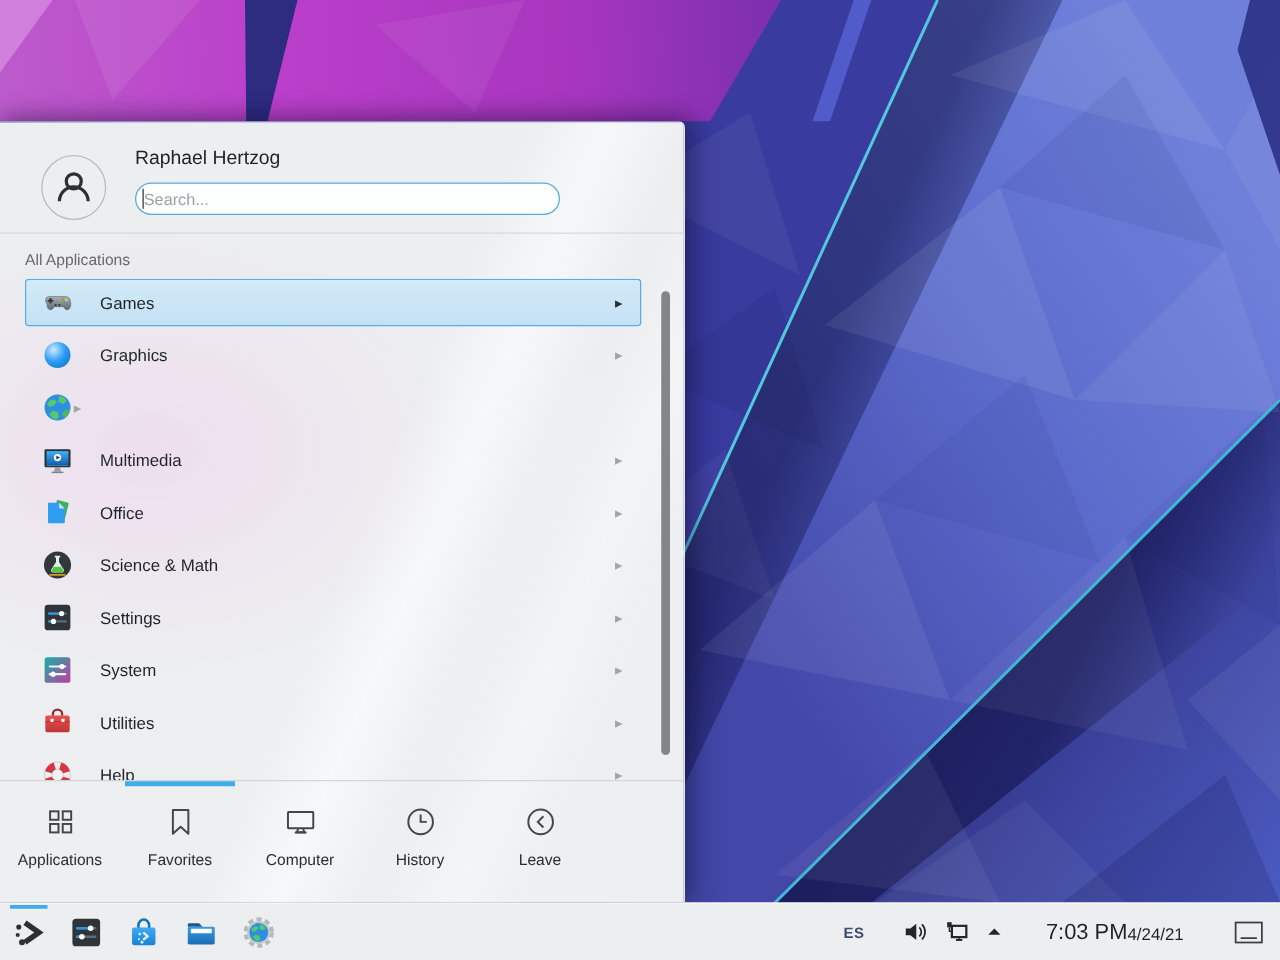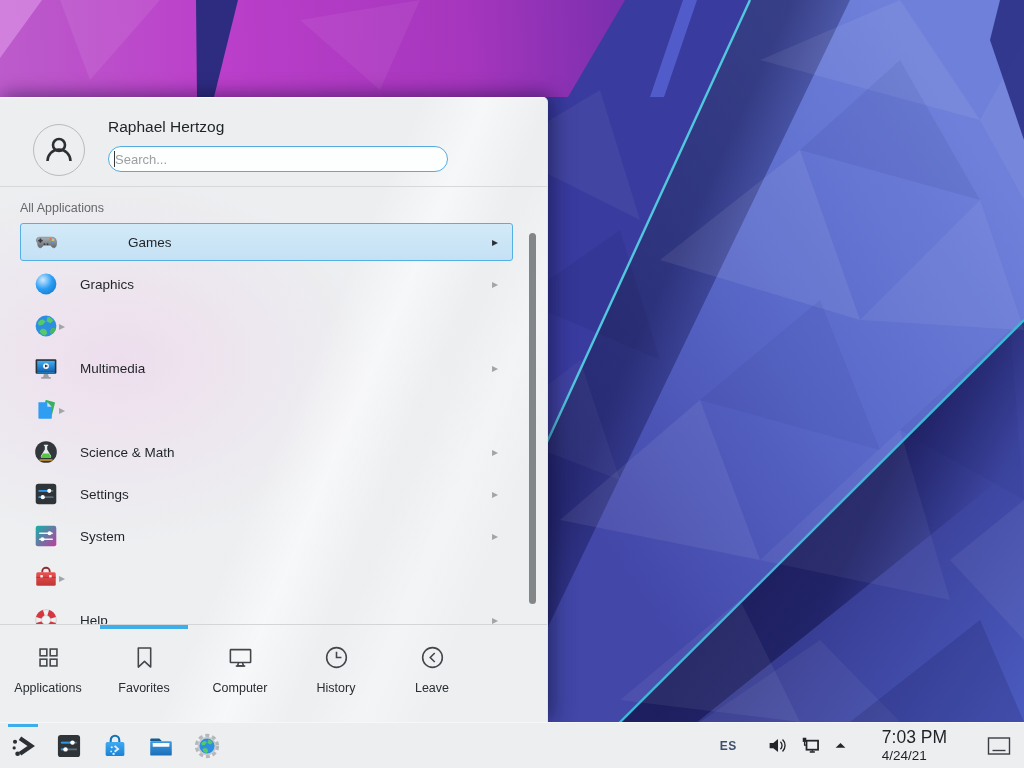--- a/index.html
+++ b/index.html
@@ -27,21 +27,21 @@
   .search-input{width:100%;height:100%;box-sizing:border-box;border:1px solid #55abdf;border-radius:13px;
     background:#fdfefe;padding:0 6px;font-size:13px;font-family:inherit;color:#232629;outline:none;}
   .search-input::placeholder{color:#9ca0a3;}
   .caret{position:absolute;left:6px;top:5px;width:1px;height:16px;background:#33383c;}
   .head-divider{position:absolute;left:0;top:88px;width:100%;height:1px;background:#d6d8da;}
   .section-label{position:absolute;left:20px;top:103px;font-size:12.5px;color:#66696c;}
 
   .app-list{position:absolute;left:0;top:125px;width:100%;height:401px;overflow:hidden;}
   .row{position:relative;margin:0 34px 4px 20px;height:38px;border-radius:3px;border:1px solid transparent;
     display:flex;align-items:center;box-sizing:border-box;padding:0 12px 0 12px;}
-  .row.selected{background:linear-gradient(180deg,#d3eaf8,#c4e1f4);border:1px solid #54b0e4;gap:48px;}
+  .row.selected{background:linear-gradient(180deg,#d3eaf8,#c4e1f4);border:1px solid #54b0e4;}
   .row-icon{width:26px;height:26px;flex:0 0 26px;}
   .row-label{margin-left:21px;font-size:13.5px;color:#1f2428;flex:1 1 auto;}
   .row-arrow{font-size:12px;color:#a2a5a8;margin-right:2px;}
   .row.selected .row-arrow{color:#2c3033;}
 
   .scrollbar{position:absolute;right:11px;top:135px;width:7px;height:371px;border-radius:4px;background:#828689;}
 
   .tab-divider{position:absolute;left:0;top:526px;width:100%;height:1px;background:#d3d5d7;}
   .tab-bar{position:absolute;left:0;top:527px;width:100%;height:98px;display:flex;}
   .tab-indicator{position:absolute;top:0;width:88px;height:3.5px;background:#3daee9;}
@@ -55,21 +55,21 @@
   .task-apps{display:flex;height:100%;}
   .task-slot{position:relative;width:46px;height:100%;display:flex;align-items:center;justify-content:center;}
   .task-slot.active::before{content:"";position:absolute;top:1px;left:8px;width:30px;height:3px;background:#3daee9;}
   .task-icon{width:28px;height:28px;}
   .tray{margin-left:auto;display:flex;align-items:center;gap:30px;padding-right:12px;}
   .kbd-layout{font-size:12px;font-weight:bold;color:#3e4f6e;letter-spacing:.5px;}
   .tray-icons{display:flex;align-items:center;gap:12px;}
   .tray-btn{display:flex;align-items:center;justify-content:center;}
   .tray-icon{width:21px;height:21px;}
   .tray-btn[data-name="tray-expand-arrow"] .tray-icon{width:15px;height:15px;}
-  .clock{display:flex;flex-direction:column;align-items:flex-start;line-height:1;margin:0 4px;}
+  .clock{display:flex;flex-direction:row;align-items:flex-end;line-height:1;margin:0 4px;}
   .clock-time{font-size:17.5px;color:#1e2226;}
   .clock-date{font-size:13.5px;color:#1e2226;margin-top:3px;}
   .show-desktop{width:27px;height:27px;display:flex;align-items:center;justify-content:center;margin-left:4px;}
   .show-desktop svg{width:26px;height:26px;}
   .symdefs{position:absolute;width:0;height:0;overflow:hidden;}
 </style>
 </head>
 <body>
 
 <svg class="symdefs" xmlns="http://www.w3.org/2000/svg">
@@ -383,20 +383,21 @@
           <svg class="row-icon" data-name="multimedia-icon">
             <use href="#sym-multimedia"></use>
           </svg>
           <span class="row-label" data-name="menu-item-label">Multimedia</span>
           <span class="row-arrow" data-name="submenu-arrow-icon">▸</span>
         </div>
         <div class="row" data-name="menu-item-office">
           <svg class="row-icon" data-name="office-icon">
             <use href="#sym-office"></use>
           </svg>
+          <span class="row-label" data-name="menu-item-label">Office</span>
           <span class="row-arrow" data-name="submenu-arrow-icon">▸</span>
         </div>
         <div class="row" data-name="menu-item-science-math">
           <svg class="row-icon" data-name="science-icon">
             <use href="#sym-science"></use>
           </svg>
           <span class="row-label" data-name="menu-item-label">Science &amp; Math</span>
           <span class="row-arrow" data-name="submenu-arrow-icon">▸</span>
         </div>
         <div class="row" data-name="menu-item-settings">
@@ -410,20 +411,21 @@
           <svg class="row-icon" data-name="system-icon">
             <use href="#sym-system"></use>
           </svg>
           <span class="row-label" data-name="menu-item-label">System</span>
           <span class="row-arrow" data-name="submenu-arrow-icon">▸</span>
         </div>
         <div class="row" data-name="menu-item-utilities">
           <svg class="row-icon" data-name="utilities-icon">
             <use href="#sym-utilities"></use>
           </svg>
+          <span class="row-label" data-name="menu-item-label">Utilities</span>
           <span class="row-arrow" data-name="submenu-arrow-icon">▸</span>
         </div>
         <div class="row" data-name="menu-item-help">
           <svg class="row-icon" data-name="help-icon">
             <use href="#sym-help"></use>
           </svg>
           <span class="row-label" data-name="menu-item-label">Help</span>
           <span class="row-arrow" data-name="submenu-arrow-icon">▸</span>
         </div>
       </div>

